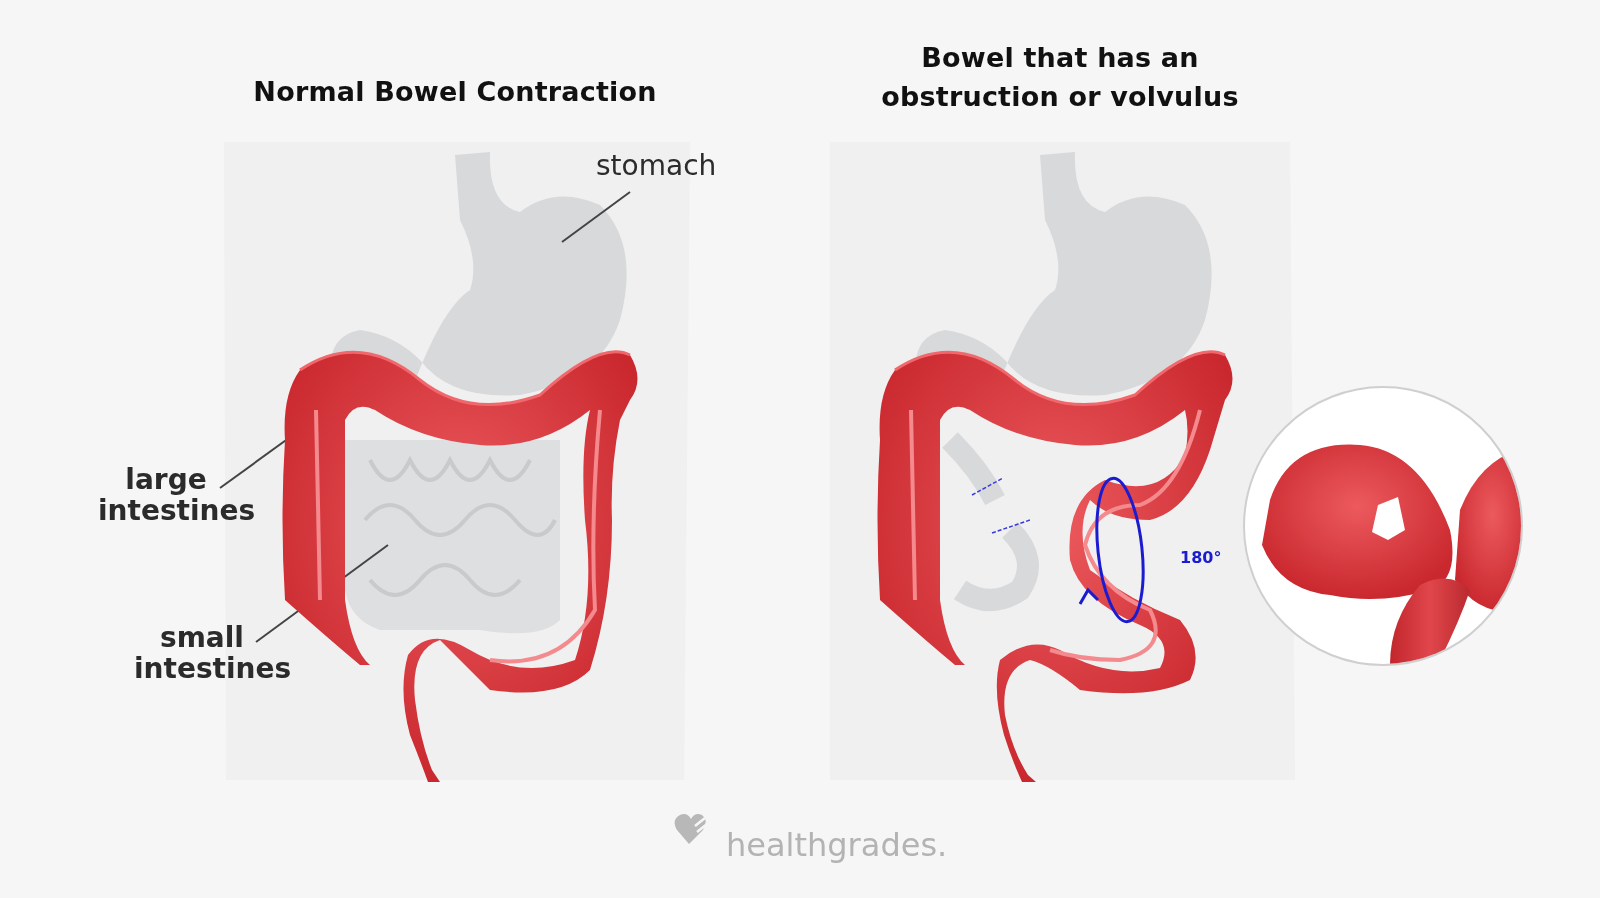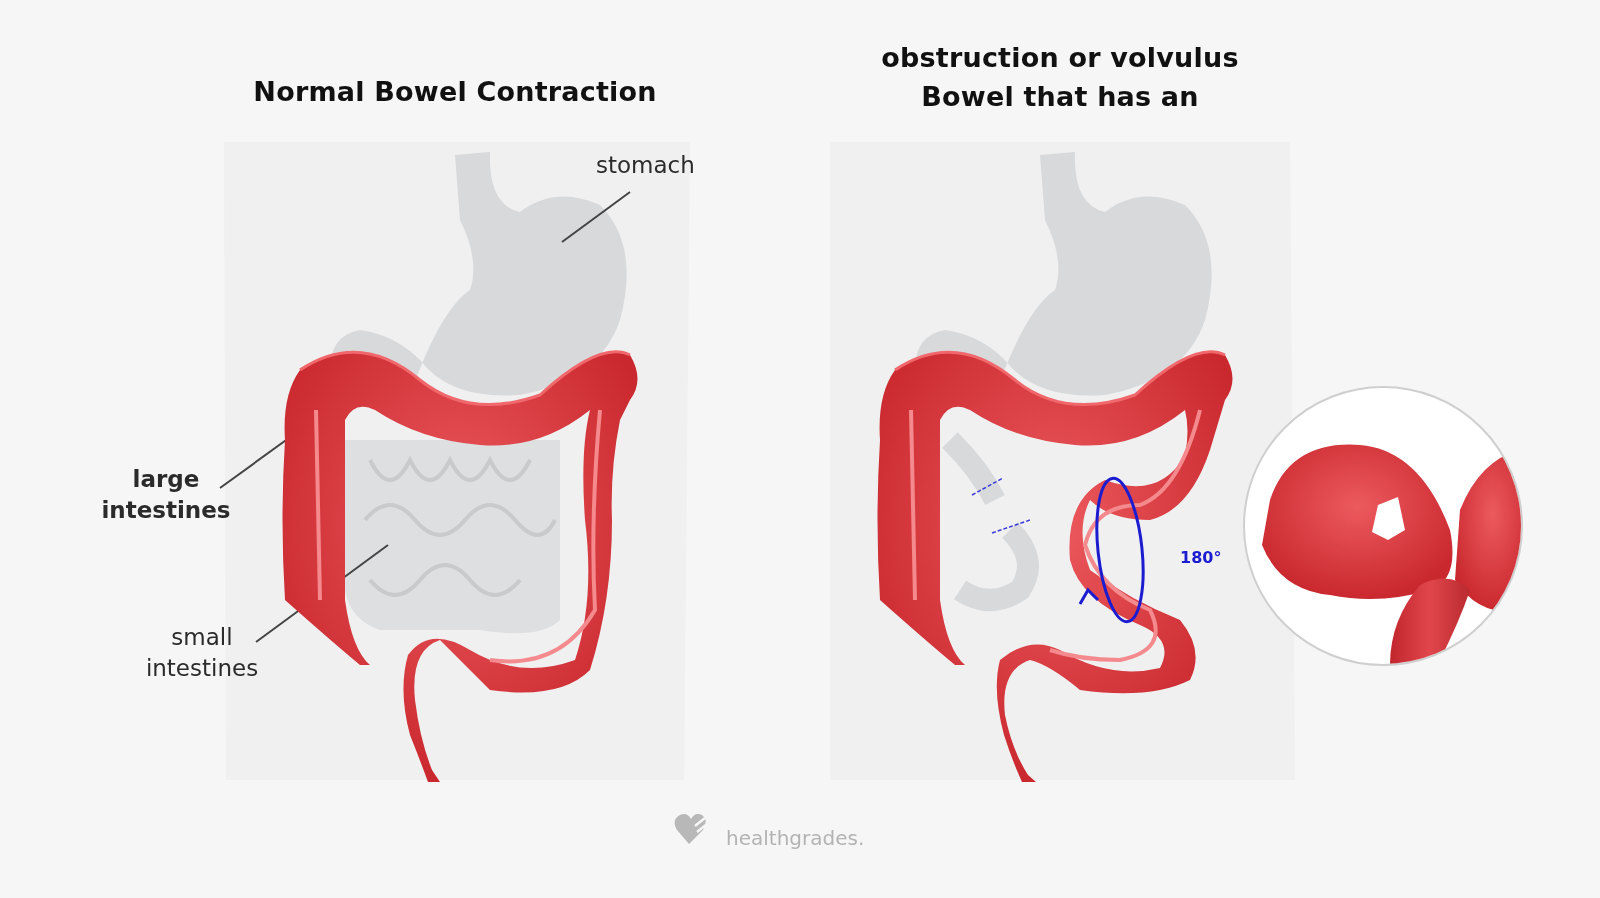--- a/index.html
+++ b/index.html
@@ -9,30 +9,30 @@
     font-family: "DejaVu Sans", "Liberation Sans", sans-serif;
     position: relative;
   }
   .title {
     position: absolute; text-align: center; color: #111;
     font-weight: bold; font-size: 27px; line-height: 39px; letter-spacing: 0.2px;
   }
   #title-left { left: 220px; width: 470px; top: 72px; }
   #title-right { left: 860px; width: 400px; top: 38px; }
   .label {
-    position: absolute; color: #2b2b2b; font-size: 23px; line-height: 31px;
+    position: absolute; color: #2b2b2b; font-size: 28px; line-height: 31px;
     text-align: center;
   }
   #lbl-stomach { left: 596px; top: 150px; }
   #lbl-large { left: 98px; top: 464px; width: 136px; font-weight: bold; }
-  #lbl-small { left: 134px; top: 622px; width: 136px; }
+  #lbl-small { left: 134px; top: 622px; width: 136px; font-weight: bold; }
   #lbl-angle { position: absolute; left: 1180px; top: 548px; color: #1b1bd0; font-weight: bold; font-size: 16px; }
   .logo {
     position: absolute; left: 690px; top: 826px; display: flex; align-items: center; gap: 6px;
-    color: #b3b3b3; font-size: 20px;
+    color: #b3b3b3; font-size: 32px;
   }
   svg.art { position: absolute; left: 0; top: 0; }
 </style>
 </head>
 <body>
 
 <svg class="art" width="1600" height="898" viewBox="0 0 1600 898">
   <defs>
     <radialGradient id="rg" cx="50%" cy="40%" r="60%">
       <stop offset="0%" stop-color="#ec5a5e"></stop>
@@ -97,22 +97,22 @@
   </g>
 
   <g transform="translate(675 812)">
     <path d="M14 32 L2 18 Q-4 8 5 3 Q12 0 16 7 Q20 0 27 3 Q34 8 28 18 Z" fill="#b8b8b8"></path>
     <path d="M20 14 L30 6 M22 20 L32 12 M24 26 L34 18" stroke="#f6f6f6" stroke-width="2.5"></path>
   </g>
 </svg>
 
 <div class="title" id="title-left">Normal Bowel Contraction</div>
 <div class="title" id="title-right">
+  <div>Bowel that has an</div>
   <div>obstruction or volvulus</div>
-  <div>Bowel that has an</div>
 </div>
 
 <div class="label" id="lbl-stomach">stomach</div>
 <div class="label" id="lbl-large">
   <div>large</div>
   <div>intestines</div>
 </div>
 <div class="label" id="lbl-small">
   <div>small</div>
   <div>intestines</div>

